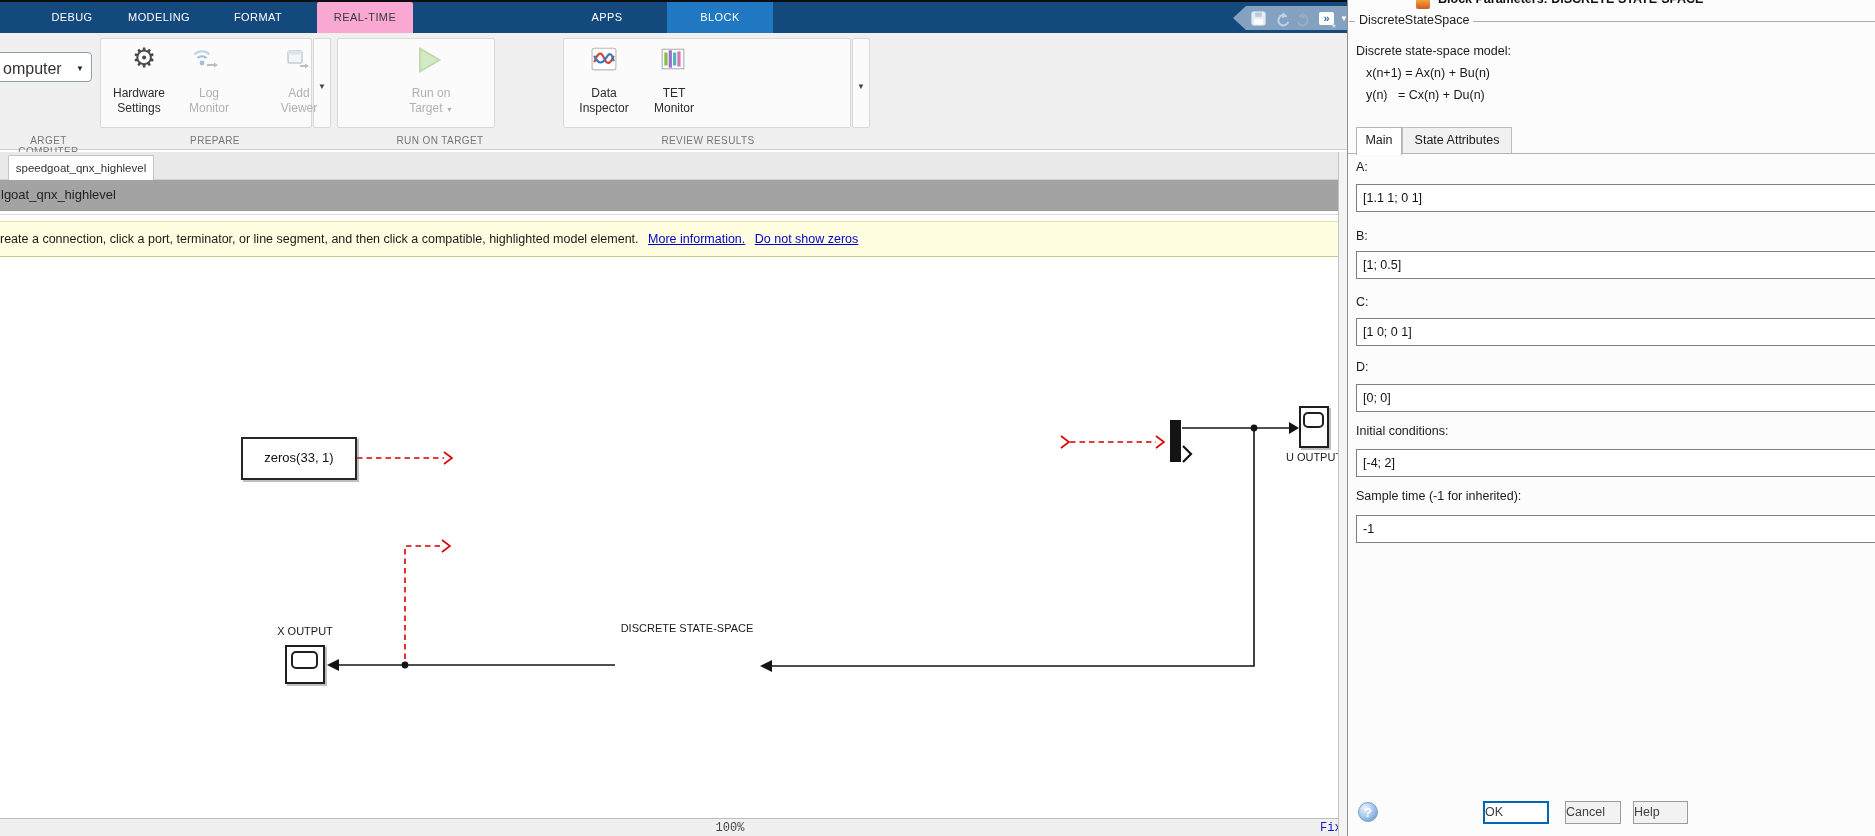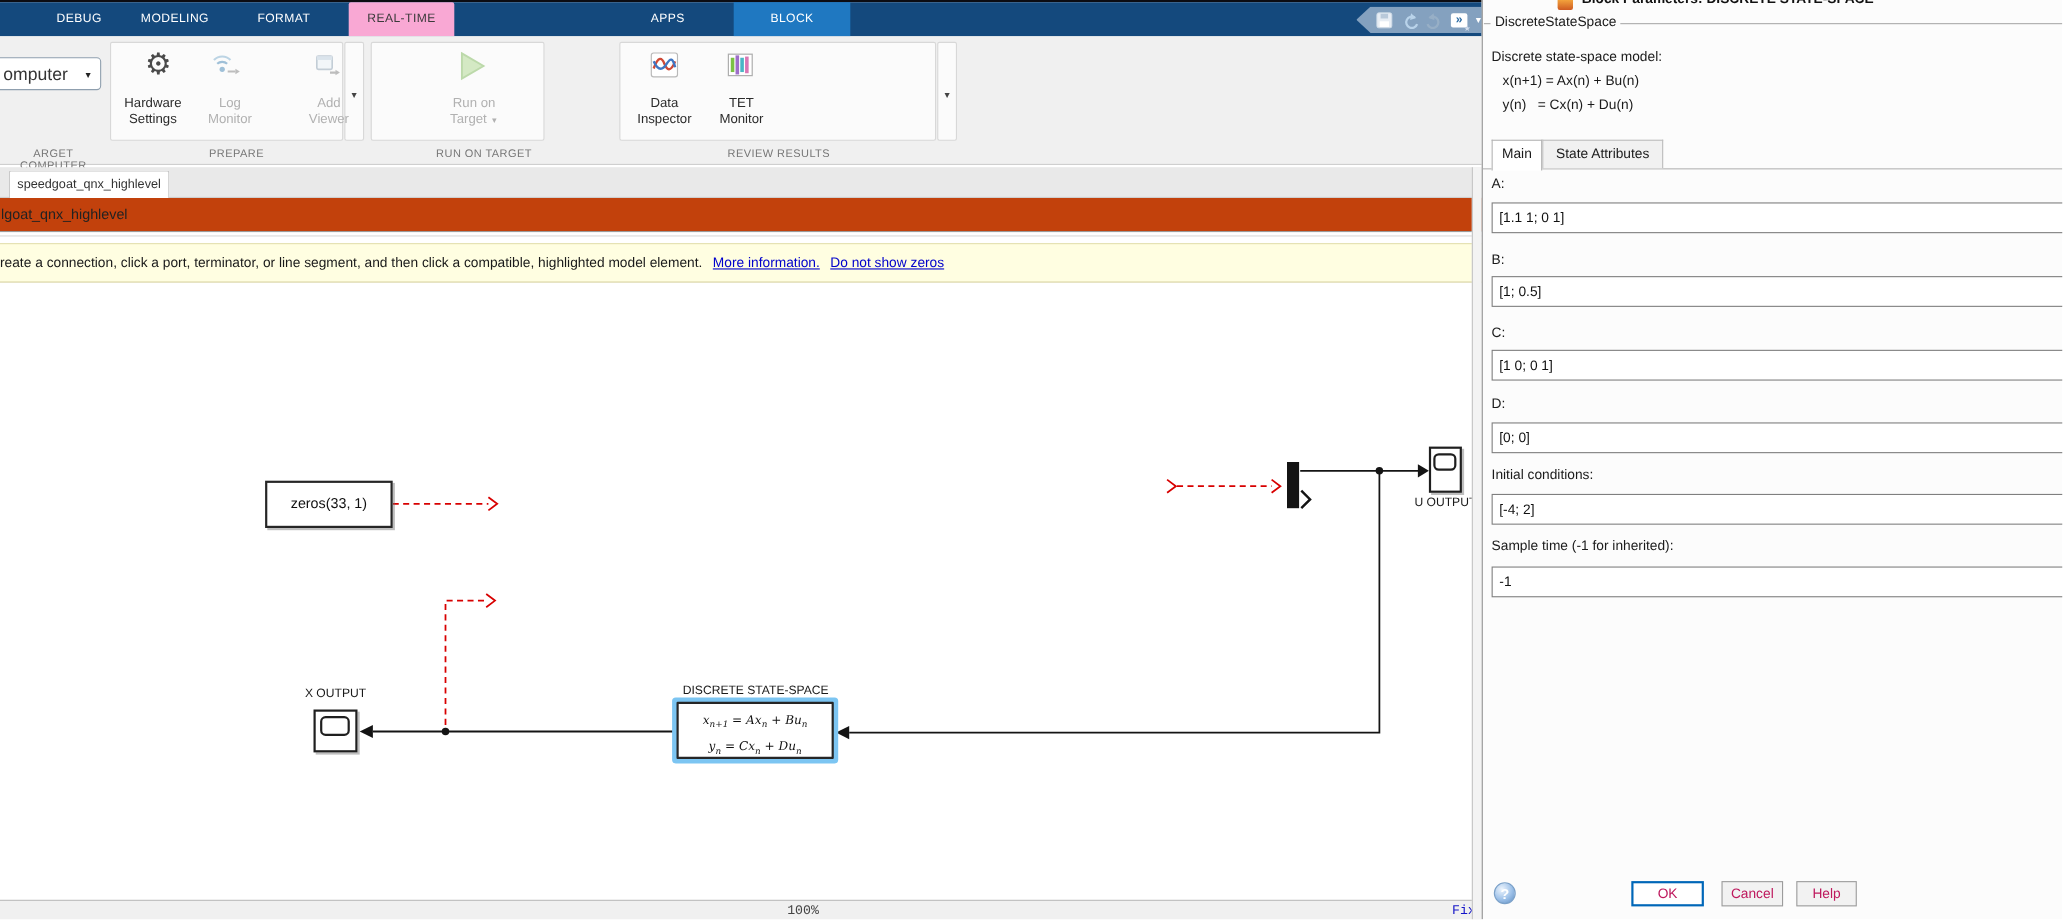--- a/index.html
+++ b/index.html
@@ -37,21 +37,21 @@
   .icon-slot { position:absolute; }
   .caption { position:absolute; top:135px; text-align:center; font-size:10px;
              color:#767676; letter-spacing:.4px; }
 
   
   .doctab-bar { left:0; top:152px; width:1347px; height:28px; background:#e9e9e9;
                 border-bottom:1px solid #cfcfcf; }
   .doctab { position:absolute; left:8px; top:3px; width:146px; height:26px; background:#fff;
             border:1px solid #c5c5c5; border-bottom:none; border-radius:2px 2px 0 0;
             font-size:11.5px; color:#333; text-align:center; line-height:24px; }
-  .crumb-bar { left:0; top:180px; width:1347px; height:30px; background:#c2410c; }
+  .crumb-bar { left:0; top:180px; width:1347px; height:30px; background:#a3a3a3; }
   .crumb-bar .txt { position:absolute; left:1px; top:7px; font-size:13px; color:#222; }
   .sep1 { left:0; top:210px; width:1347px; height:1px; background:#9b9b9b; }
   .sep2 { left:0; top:214px; width:1347px; height:1px; background:#dadada; }
   .notify { left:0; top:221px; width:1347px; height:36px; background:#FFFEE1;
             border-top:1px solid #e3dfae; border-bottom:1px solid #ccc78f;
             font-size:12.5px; color:#1a1a1a; line-height:34px; white-space:nowrap; overflow:hidden; }
   .notify a { color:#0000CC; text-decoration:underline; margin-left:6px; }
 
   
   .canvas-bg { left:0; top:257px; width:1338px; height:561px; background:#fff; }
@@ -91,22 +91,22 @@
   .desc { position:absolute; font-size:12.5px; color:#1a1a1a; white-space:pre; }
   .dtab-strip-line { position:absolute; left:0; right:0; top:153px; height:1px; background:#b4b4b4; }
   .dtab { position:absolute; top:127px; height:26px; font-size:12.5px; color:#1a1a1a;
           text-align:center; line-height:25px; background:#f1f1f1;
           border:1px solid #bdbdbd; border-bottom:none; }
   .dtab.active { height:28px; background:#fff; border-color:#b4b4b4; z-index:2; }
   .fld-label { position:absolute; left:8px; font-size:12.5px; color:#1a1a1a; }
   .fld { position:absolute; left:8px; width:528px; height:28px; border:1px solid #7f7f7f;
          background:#fff; font-size:12.5px; color:#111; padding:0 6px;
          font-family:"Liberation Sans", sans-serif; outline:none; }
-  .dlg-btn { position:absolute; top:801px; height:23px; font-size:12.5px; color:#be185d;
-             background:#f2f2f2; border:1px solid #9c9c9c; text-align:center; line-height:21px; }
+  .dlg-btn { position:absolute; top:801px; height:23px; font-size:12.5px; color:#404040;
+             background:#f2f2f2; border:1px solid #9c9c9c; text-align:left; line-height:21px; }
   .dlg-btn.primary { background:#fff; border:2px solid #0067b8; line-height:19px; }
   .help-sphere { position:absolute; left:10px; top:802px; width:20px; height:20px; border-radius:50%;
                  background:radial-gradient(circle at 35% 30%, #eef5fd, #9cc0e8 55%, #5d8cc0);
                  border:1px solid #7aa0c8; color:#fff; font-weight:bold; font-size:13px;
                  text-align:center; line-height:19px; }
 </style>
 </head>
 <body>
 
 <div id="app">
@@ -261,24 +261,20 @@
     <path d="M405 659 V546 H442" stroke="#D80000" stroke-width="1.6" stroke-dasharray="5.5 4" fill="none"></path>
     <polyline points="442,540 450,546 442,552" stroke="#D80000" stroke-width="1.6" fill="none"></polyline>
     <path d="M1070 442 H1156" stroke="#D80000" stroke-width="1.6" stroke-dasharray="5.5 4" fill="none"></path>
     <polyline points="1061,436 1069,442 1061,448" stroke="#D80000" stroke-width="1.6" fill="none"></polyline>
     <polyline points="1156,436 1164,442 1156,448" stroke="#D80000" stroke-width="1.6" fill="none"></polyline>
   </svg>
 
   <div class="abs blk shadow zeros">zeros(33, 1)</div>
 
   <div class="abs blk-label" style="left:605px;top:622px;width:164px">DISCRETE STATE-SPACE</div>
-  <div class="abs blk dss">
-    <div class="eq"><span>x</span><sub>n+1</sub><span> = Ax</span><sub>n</sub><span> + Bu</span><sub>n</sub></div>
-    <div class="eq"><span>y</span><sub>n</sub><span> = Cx</span><sub>n</sub><span> + Du</span><sub>n</sub></div>
-  </div>
 
   <div class="abs blk-label" style="left:265px;top:625px;width:80px">X OUTPUT</div>
   <div class="scope-outer abs shadow" style="left:285px;top:645px;width:40px;height:39px">
     <div class="scope-inner" style="left:4px;top:4px;width:27px;height:18px"></div>
   </div>
 
   <div class="scope-outer abs shadow" style="left:1299px;top:406px;width:30px;height:42px">
     <div class="scope-inner" style="left:2px;top:4px;width:21px;height:16px"></div>
   </div>
   <div class="abs blk-label" style="left:1277px;top:451px;width:74px">U OUTPUT</div>

